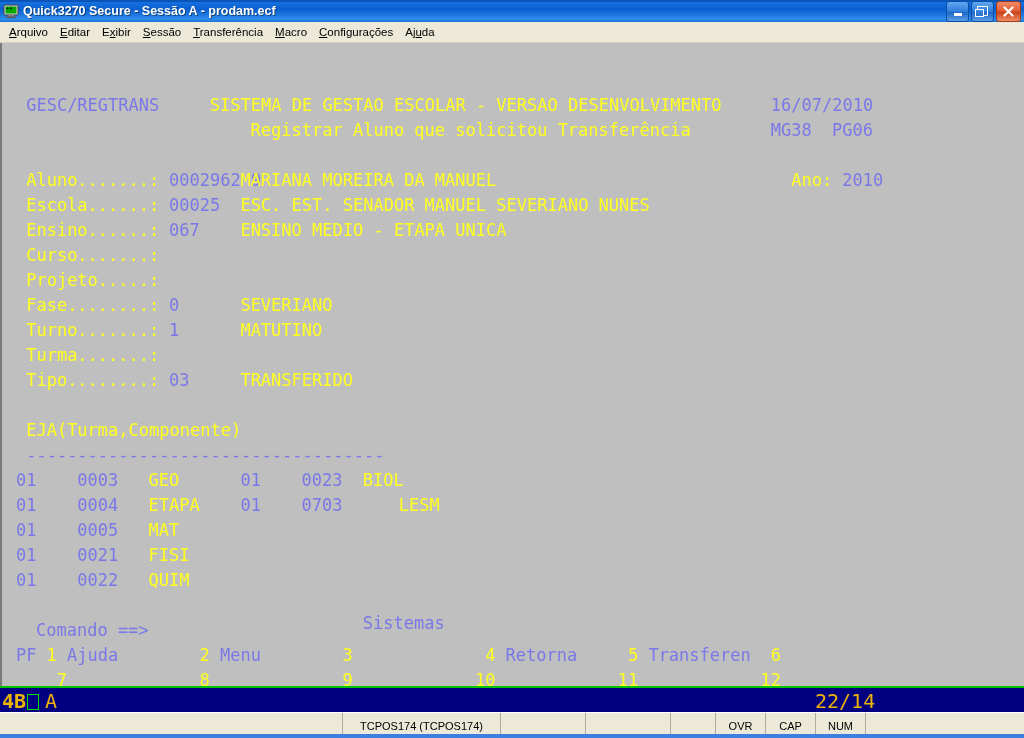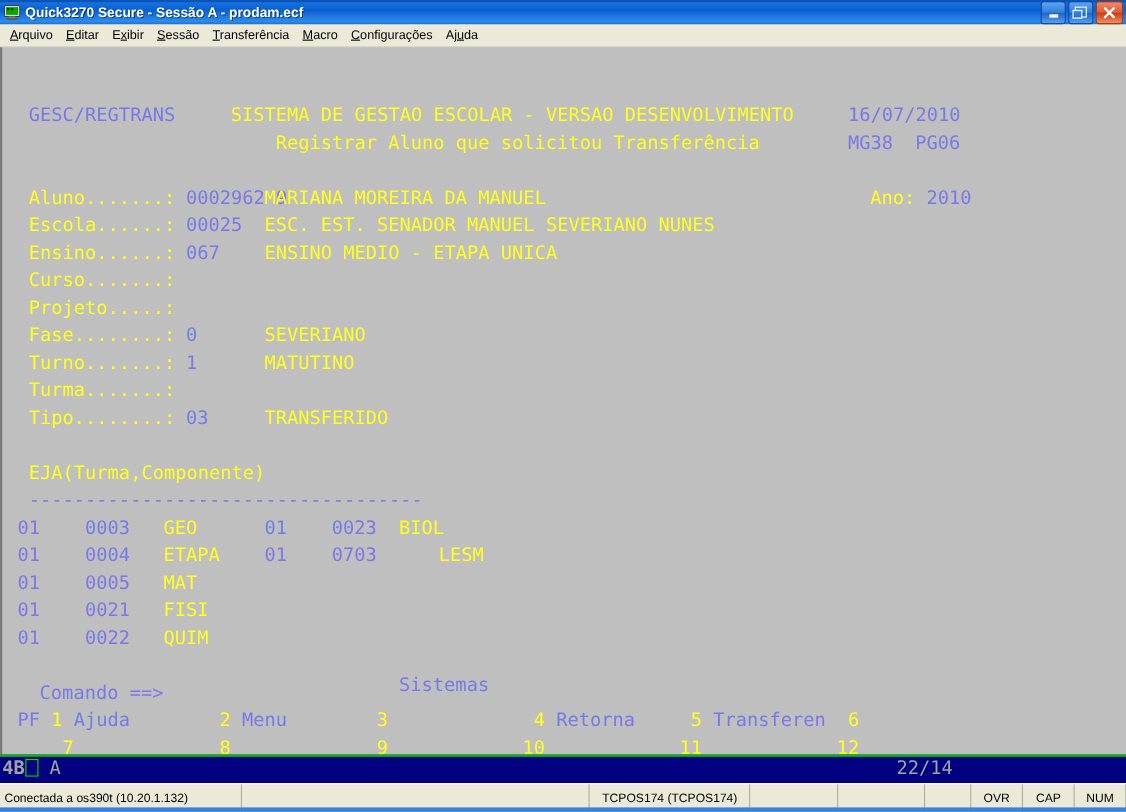--- a/index.html
+++ b/index.html
@@ -71,21 +71,21 @@
   .row{position:absolute;left:0;white-space:pre;height:25px;}
   .b{color:#7a78e8;}   
   .y{color:#ffff20;}   
 
   
   .oia{
     flex:0 0 24px;height:24px;background:#000080;
     border-top:2px solid #00c000;
     position:relative;
     font-family:"DejaVu Sans Mono","Liberation Mono",monospace;
-    font-size:17px;color:#a3a3a3;
+    font-size:20px;color:#eab308;
   }
   .oia span{position:absolute;top:1px;white-space:pre;}
   .oia-left{left:2px;}
   .oia-a{left:45px;}
   .oia-pos{left:815px;}
   .oia-box{
     display:inline-block;width:10px;height:14px;border:1.5px solid #00e000;
     vertical-align:-2px;margin-left:1px;
   }
 
@@ -230,21 +230,20 @@
       </div>
   </div>
 
   <div class="oia">
     <span class="oia-left"><b>4B</b><i class="oia-box"></i></span>
     <span class="oia-a">A</span>
     <span class="oia-pos">22/14</span>
   </div>
 
   <div class="statusbar">
-    <div class="sb-cell sb-conn">Conectada a os390t (10.20.1.132)</div>
     <div class="sb-cell sb-gap1"></div>
     <div class="sb-cell sb-tcp">TCPOS174 (TCPOS174)</div>
     <div class="sb-cell sb-e1"></div>
     <div class="sb-cell sb-e2"></div>
     <div class="sb-cell sb-e3"></div>
     <div class="sb-cell sb-ind">OVR</div>
     <div class="sb-cell sb-ind">CAP</div>
     <div class="sb-cell sb-ind">NUM</div>
   </div>
 

